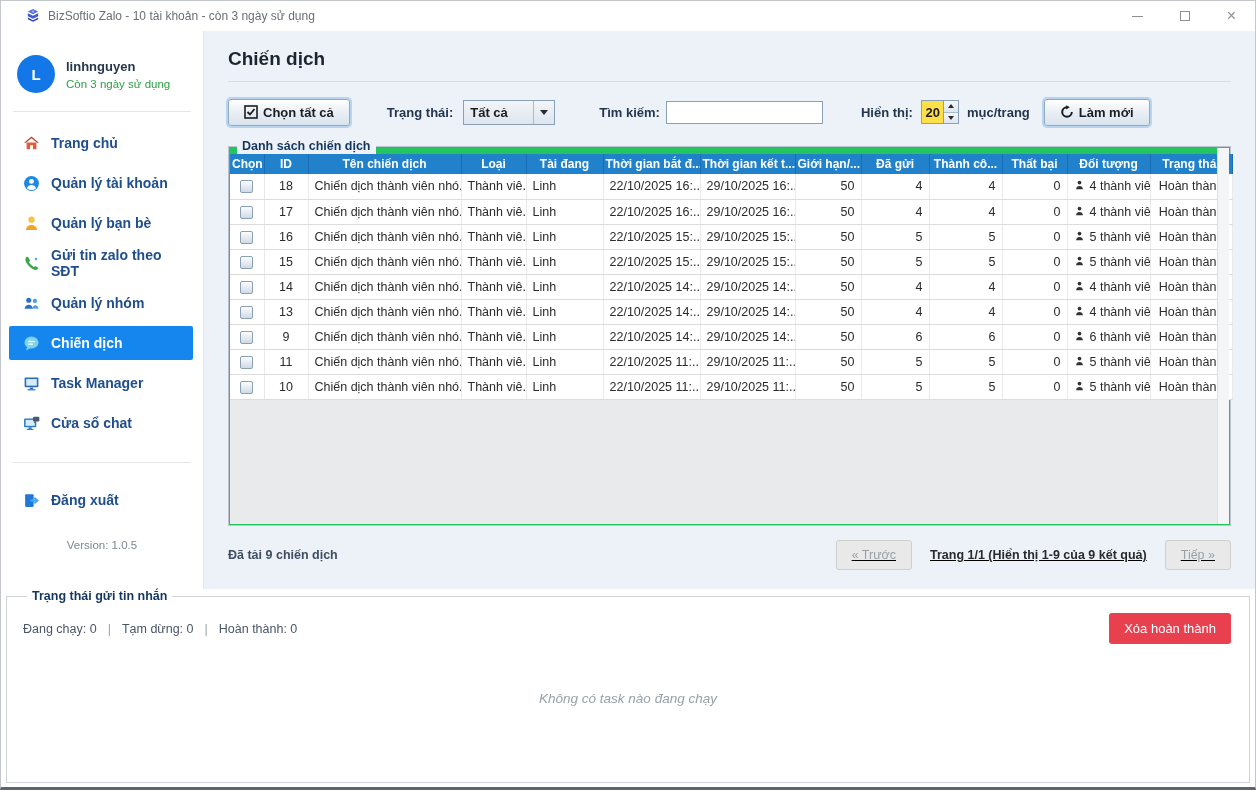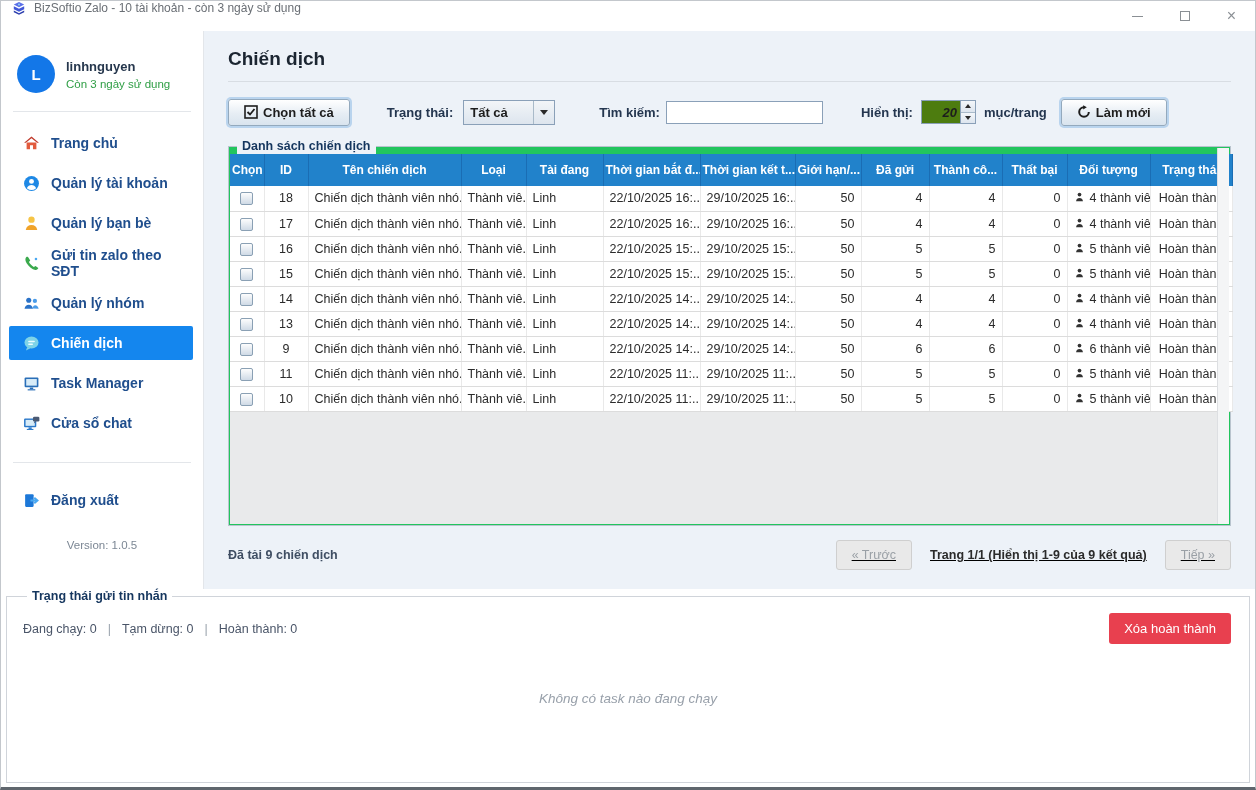--- a/index.html
+++ b/index.html
@@ -3,21 +3,21 @@
 <meta charset="utf-8">
 <style>
   * { box-sizing: border-box; margin: 0; padding: 0; }
   html,body { width:1256px; height:790px; overflow:hidden; }
   body { font-family:"Liberation Sans", sans-serif; background:#fff; }
 
   .window { width:1256px; height:790px; border:1px solid #c3c7cc; border-bottom:3px solid #5f666d;
             display:flex; flex-direction:column; background:#fff; }
 
   
-  .titlebar { height:30px; flex:0 0 30px; display:flex; align-items:flex-start; background:#fff; padding-left:10px; }
+  .titlebar { height:30px; flex:0 0 30px; display:flex; align-items:center; background:#fff; padding-left:24px; }
   .app-icon { width:16px; height:16px; display:inline-block; margin-right:7px; }
   .app-icon svg { width:16px; height:16px; display:block; }
   .titlebar .title { font-size:12px; color:#6a6f75; }
   .win-controls { margin-left:auto; display:flex; height:100%; }
   .win-btn { width:47px; height:100%; display:flex; align-items:center; justify-content:center; color:#8a8f94; }
   .min-glyph { width:11px; height:0; border-top:1px solid #8a8f94; display:block; }
   .max-glyph { width:10px; height:10px; border:1px solid #8a8f94; display:block; }
   .close-glyph { font-size:16px; line-height:1; color:#8a8f94; }
 
   
@@ -63,40 +63,40 @@
   .combo-arrow { width:21px; height:100%; display:flex; align-items:center; justify-content:center;
                  border-left:1px solid #a9bac9; }
   .tri-down { width:0; height:0; border-left:4px solid transparent; border-right:4px solid transparent;
               border-top:5px solid #2a2a2a; display:block; }
   .tri-up { width:0; height:0; border-left:4px solid transparent; border-right:4px solid transparent;
             border-bottom:5px solid #2a2a2a; display:block; }
   .lbl-search { margin-left:44px; }
   .search-input { margin-left:6px; width:157px; height:23px; border:1px solid #8aa0b8; background:#fff;
                   font-family:"Liberation Sans", sans-serif; font-size:13px; padding:0 5px; outline:none; }
   .lbl-show { margin-left:38px; }
-  .spinner { margin-left:8px; width:55px; height:24px; display:flex; border:1px solid #8aa0b8; background:#4d7c0f;font-style:italic; }
+  .spinner { margin-left:8px; width:38px; height:24px; display:flex; border:1px solid #8aa0b8; background:#fde047; }
   .spinner-value { flex:1; font-size:13px; font-weight:bold; color:#1d1d1d; text-align:right;
                    display:flex; align-items:center; justify-content:flex-end; padding-right:3px; }
   .spinner-arrows { width:15px; display:flex; flex-direction:column; border-left:1px solid #8aa0b8; }
   .spin-up,.spin-down { flex:1; display:flex; align-items:center; justify-content:center;
                         background:linear-gradient(#f4f7fa,#dde5ee); }
   .spin-up { border-bottom:1px solid #a9bac9; }
   .spin-up .tri-up { border-bottom-width:4px; border-left-width:3.5px; border-right-width:3.5px; }
   .spin-down .tri-down { border-top-width:4px; border-left-width:3.5px; border-right-width:3.5px; }
   .lbl-suffix { margin-left:8px; }
   .refresh { margin-left:14px; }
 
   
   .fieldset { position:relative; border:1px solid #b9c4ce; margin-top:20px; height:380px; background:#22c55e;
               padding:18px 0 0 0; }
   .legend { position:absolute; top:-8px; left:8px; background:#edf2f8; padding:0 5px; font-size:12.5px;
             font-weight:bold; color:#15365e; line-height:15px; }
   .table-wrap { position:absolute; left:1px; top:7px; right:13px; bottom:1px; display:flex; flex-direction:column; }
   table.grid { width:100%; border-collapse:collapse; table-layout:fixed; background:#fff; }
-  table.grid th { background:#2182cb; color:#fff; font-size:12px; font-weight:bold; height:32px;
+  table.grid th { background:#2182cb; color:#fff; font-size:12px; font-weight:bold; height:20px;
                   border-right:1px solid #1a6db4; white-space:nowrap; overflow:hidden; text-align:center; padding:0 2px; }
   table.grid td { height:25px; font-size:12.5px; color:#2b2b2b; border-bottom:1px solid #dcdcdc;
                   border-right:1px solid #e9e9e9; white-space:nowrap; overflow:hidden; padding:0 6px; background:#fff; }
   td.al-center { text-align:center; }
   td.al-right { text-align:right; padding-right:10px; }
   td.al-left { text-align:left; }
   td.status-done { color:#2aadd8; text-align:center; }
   .cb { display:inline-block; width:13px; height:13px; border:1px solid #8aa0b4; border-radius:2px;
         background:linear-gradient(#fdfdfd,#cfdae6); vertical-align:middle; }
   .person-ic { display:inline-block; width:11px; height:12px; margin-right:5px; vertical-align:-1px; }

